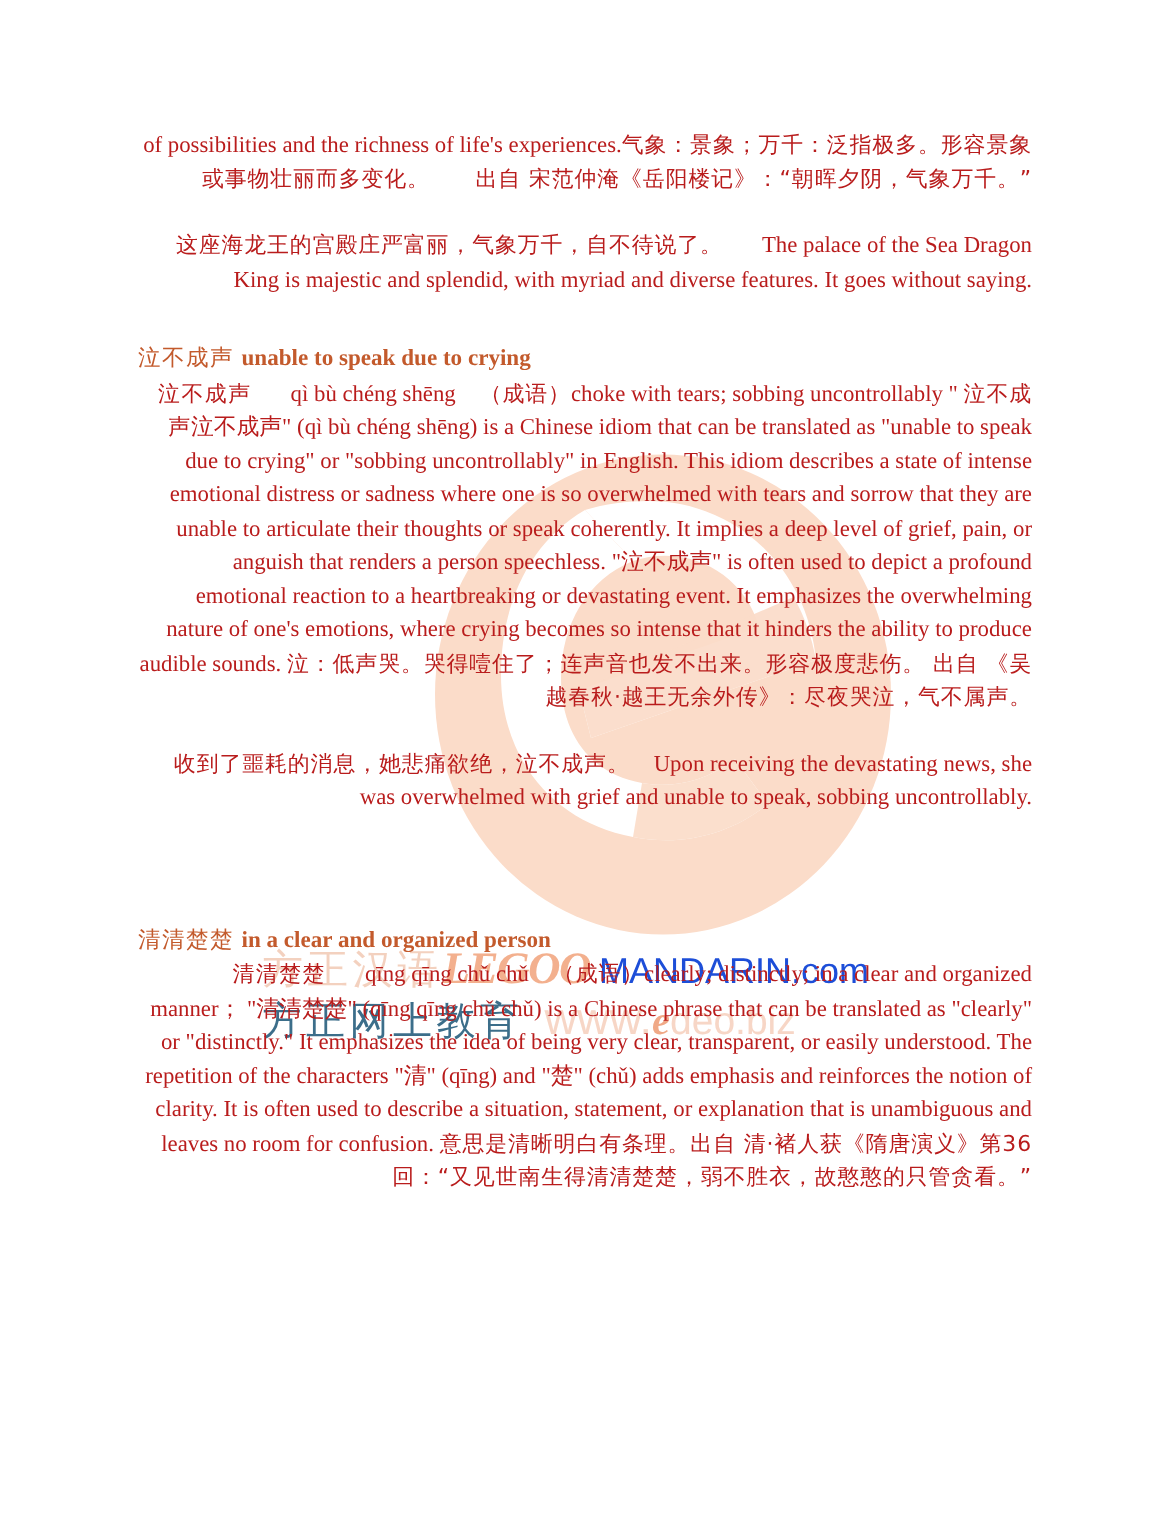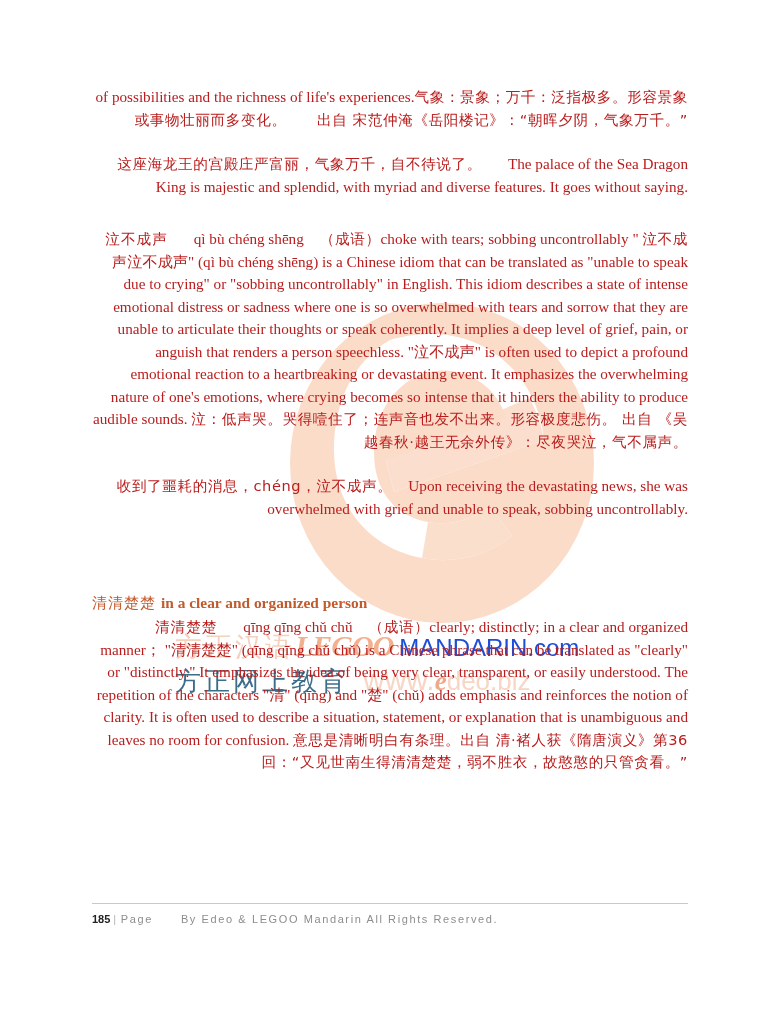--- a/index.html
+++ b/index.html
@@ -223,35 +223,32 @@
   <div id="content">
 
     <p class="para"><span>of possibilities and the richness of life's experiences.</span><span class="cn">气象：景象；万千：泛指极多。形容景象或事物壮丽而多变化。　　出自 宋范仲淹《岳阳楼记》：“朝晖夕阴，气象万千。”</span></p>
 
     <div class="gap-md"></div>
 
     <p class="para"><span class="cn">这座海龙王的宫殿庄严富丽，气象万千，自不待说了。</span><span class="spacer-wide"></span><span>The palace of the Sea Dragon King is majestic and splendid, with myriad and diverse features. It goes without saying.</span></p>
 
     <div class="gap-lg"></div>
 
+    <h2 class="idiom-head"><span class="hcn">泣不成声</span><span class="hen">unable to speak due to crying</span></h2>
 
     <p class="para entry-lead"><span class="lead-cn">泣不成声</span><span class="spacer-wide"></span><span class="py">qì bù chéng shēng</span><span class="spacer-mid"></span><span class="cn">（成语）</span><span>choke with tears; sobbing uncontrollably "</span> <span class="cn">泣不成声</span><span>泣不成声" (qì bù chéng shēng) is a Chinese idiom that can be translated as "unable to speak due to crying" or "sobbing uncontrollably" in English. This idiom describes a state of intense emotional distress or sadness where one is so overwhelmed with tears and sorrow that they are unable to articulate their thoughts or speak coherently. It implies a deep level of grief, pain, or anguish that renders a person speechless. "泣不成声" is often used to depict a profound emotional reaction to a heartbreaking or devastating event. It emphasizes the overwhelming nature of one's emotions, where crying becomes so intense that it hinders the ability to produce audible sounds. </span><span class="cn">泣：低声哭。哭得噎住了；连声音也发不出来。形容极度悲伤。 出自 《吴越春秋·越王无余外传》：尽夜哭泣，气不属声。</span></p>
 
     <div class="gap-md"></div>
 
-    <p class="para"><span class="cn">收到了噩耗的消息，chéng，泣不成声。</span><span class="spacer-mid"></span><span>Upon receiving the devastating news, she was overwhelmed with grief and unable to speak, sobbing uncontrollably.</span></p>
+    <p class="para"><span class="cn">收到了噩耗的消息，她悲痛欲绝，泣不成声。</span><span class="spacer-mid"></span><span>Upon receiving the devastating news, she was overwhelmed with grief and unable to speak, sobbing uncontrollably.</span></p>
 
     <div class="gap-lg"></div>
     <div class="gap-lg"></div>
     <div style="height:12px"></div>
 
     <h2 class="idiom-head"><span class="hcn">清清楚楚</span><span class="hen">in a clear and organized person</span></h2>
 
     <p class="para entry-lead"><span class="lead-cn">清清楚楚</span><span class="spacer-wide"></span><span class="py">qīng qīng chǔ chǔ</span><span class="spacer-mid"></span><span class="cn">（成语）</span><span>clearly; distinctly; in a clear and organized manner；</span> <span>"清清楚楚" (qīng qīng chǔ chǔ) is a Chinese phrase that can be translated as "clearly" or "distinctly." It emphasizes the idea of being very clear, transparent, or easily understood. The repetition of the characters "清" (qīng) and "楚" (chǔ) adds emphasis and reinforces the notion of clarity. It is often used to describe a situation, statement, or explanation that is unambiguous and leaves no room for confusion. </span><span class="cn">意思是清晰明白有条理。出自 清·褚人获《隋唐演义》第36回：“又见世南生得清清楚楚，弱不胜衣，故憨憨的只管贪看。”</span></p>
 
   </div>
 
-  <div id="footer">
-    <div class="rule"></div>
-    <div class="foot-line"><span class="foot-pageno">185</span><span class="foot-sep">|</span><span>Page</span><span class="foot-credit">By Edeo &amp; LEGOO Mandarin  All Rights Reserved.</span></div>
-  </div>
 
 </div>
 
 </body></html>

